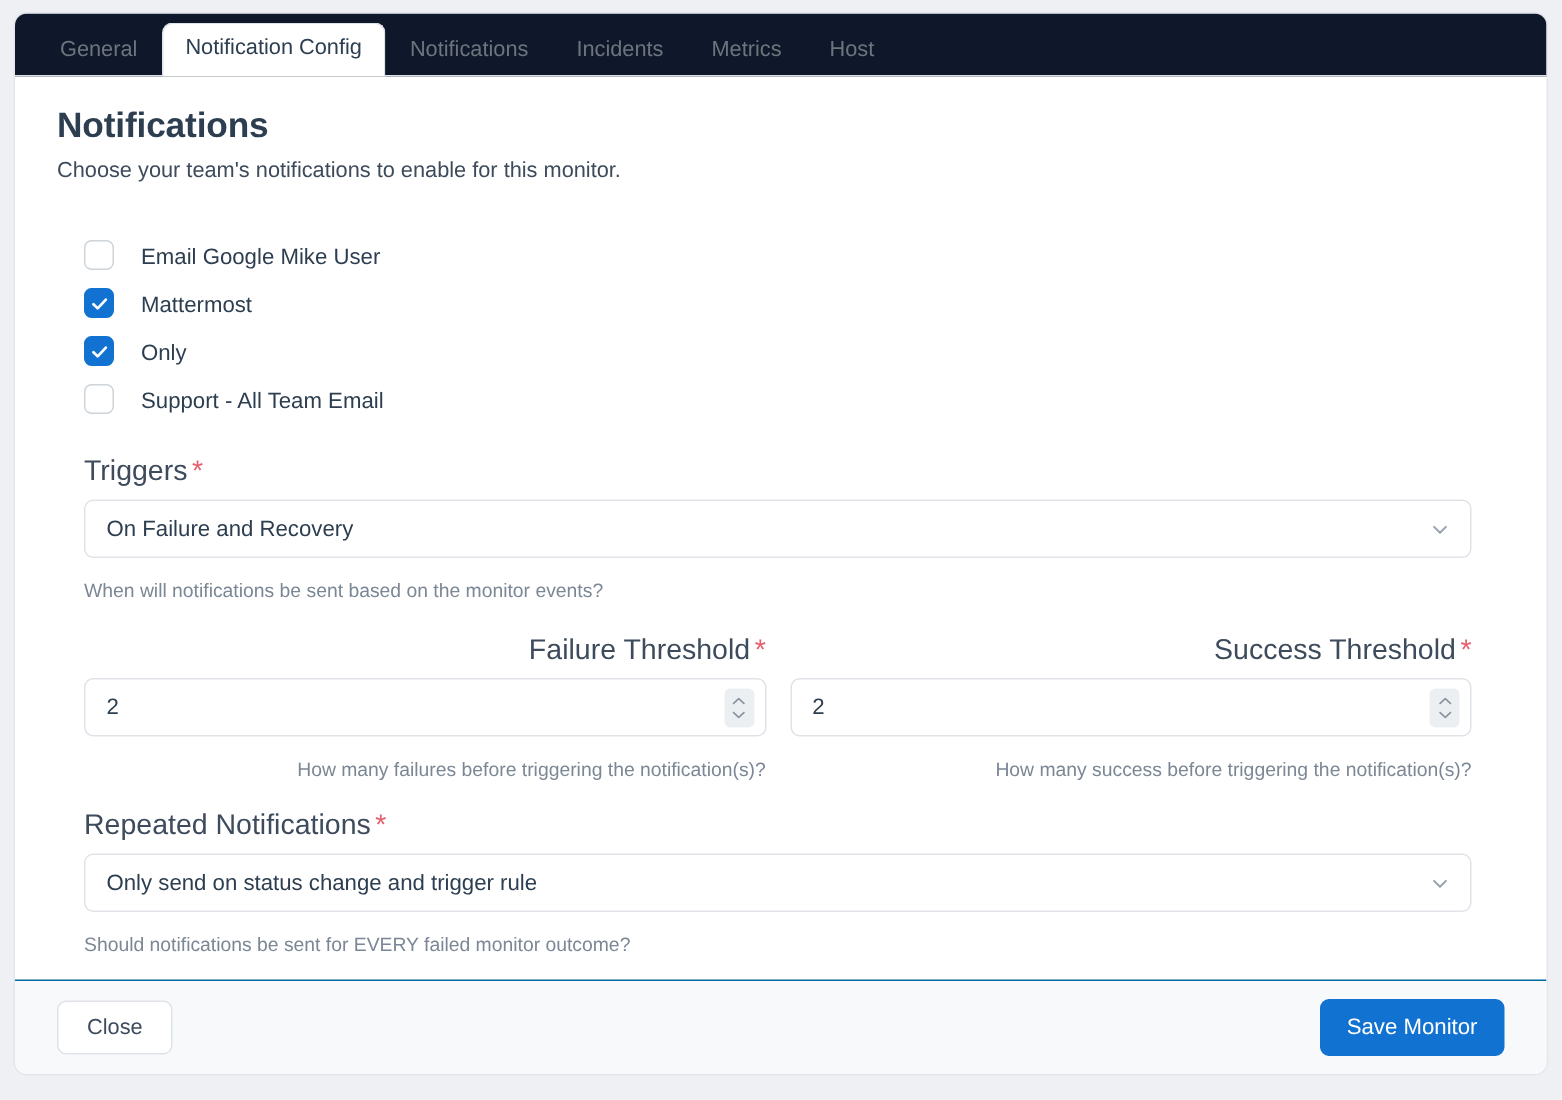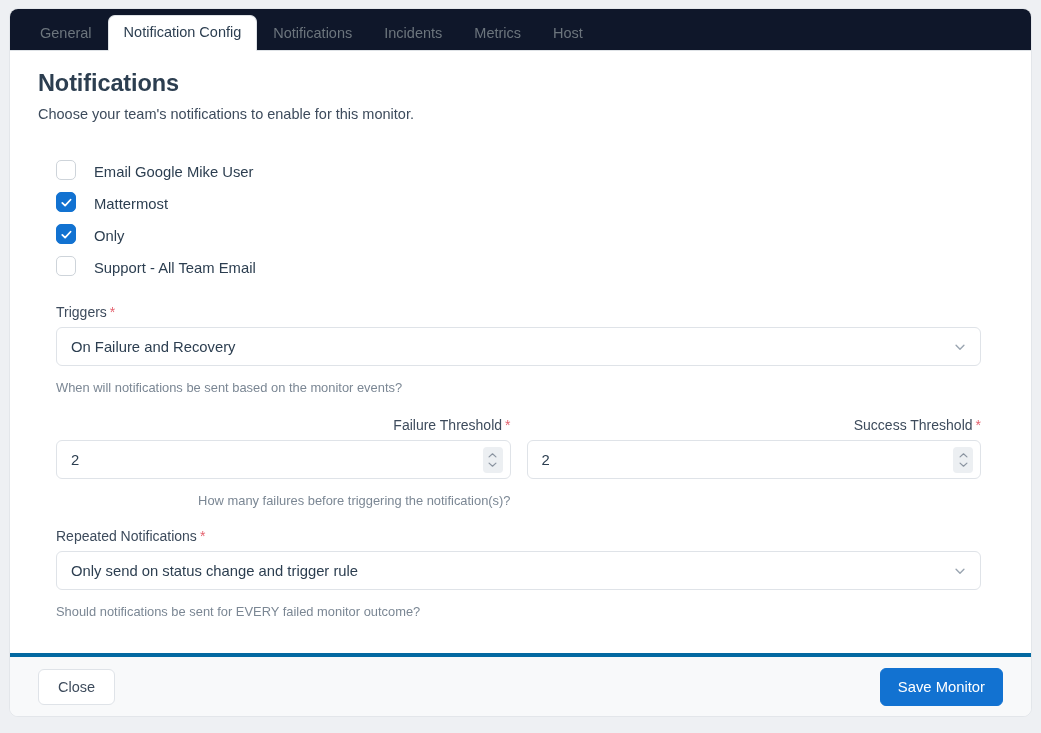--- a/index.html
+++ b/index.html
@@ -102,21 +102,21 @@
   .cb-label {
     font-size: 14.8px;
     color: #2c3e50;
     margin-left: 18px;
     user-select: none;
   }
 
   
   .field-group { margin-top: 18px; }
   .field-label {
-    font-size: 14px;
+    font-size: 19px;
     color: #3d4b5c;
     margin-bottom: 7px;
     display: block;
   }
   .req { color: #e4606d; margin-left: 3px; }
 
   .select-ctl, .num-ctl {
     width: 100%;
     height: 39px;
     background: #fff;
@@ -165,21 +165,21 @@
   }
   #two-col > div { flex: 1 1 0; min-width: 0; }
 
   .indent { margin-left: 18px; margin-right: 22px; }
 
   
   #footer {
     flex: 0 0 auto;
     height: 63px;
     background: #f8f9fa;
-    border-top: 4px solid #0369a1;
+    border-top: 1px solid #0369a1;
     display: flex;
     align-items: center;
     justify-content: space-between;
     padding: 0 28px;
   }
   #close-button {
     background: #ffffff;
     border: 1px solid #dfe3e8;
     border-radius: 6px;
     font-size: 14.5px;
@@ -288,20 +288,21 @@
           <span>2</span>
           <span class="stepper">
             <svg width="11" height="7" viewBox="0 0 16 10">
                 <path d="M3 7 L8 2.5 L13 7" fill="none" stroke="#8a94a0" stroke-width="1.7" stroke-linecap="round" stroke-linejoin="round"></path>
               </svg>
             <svg width="11" height="7" viewBox="0 0 16 10">
                 <path d="M3 3 L8 7.5 L13 3" fill="none" stroke="#8a94a0" stroke-width="1.7" stroke-linecap="round" stroke-linejoin="round"></path>
               </svg>
           </span>
         </div>
+        <div class="help-text">How many success before triggering the notification(s)?</div>
       </div>
 
     </div>
 
     <div class="field-group indent" style="margin-top:20px;">
       <label class="field-label">
         <span>Repeated Notifications</span><span class="req">*</span>
       </label>
       <div class="select-ctl">
         <span>Only send on status change and trigger rule</span>

